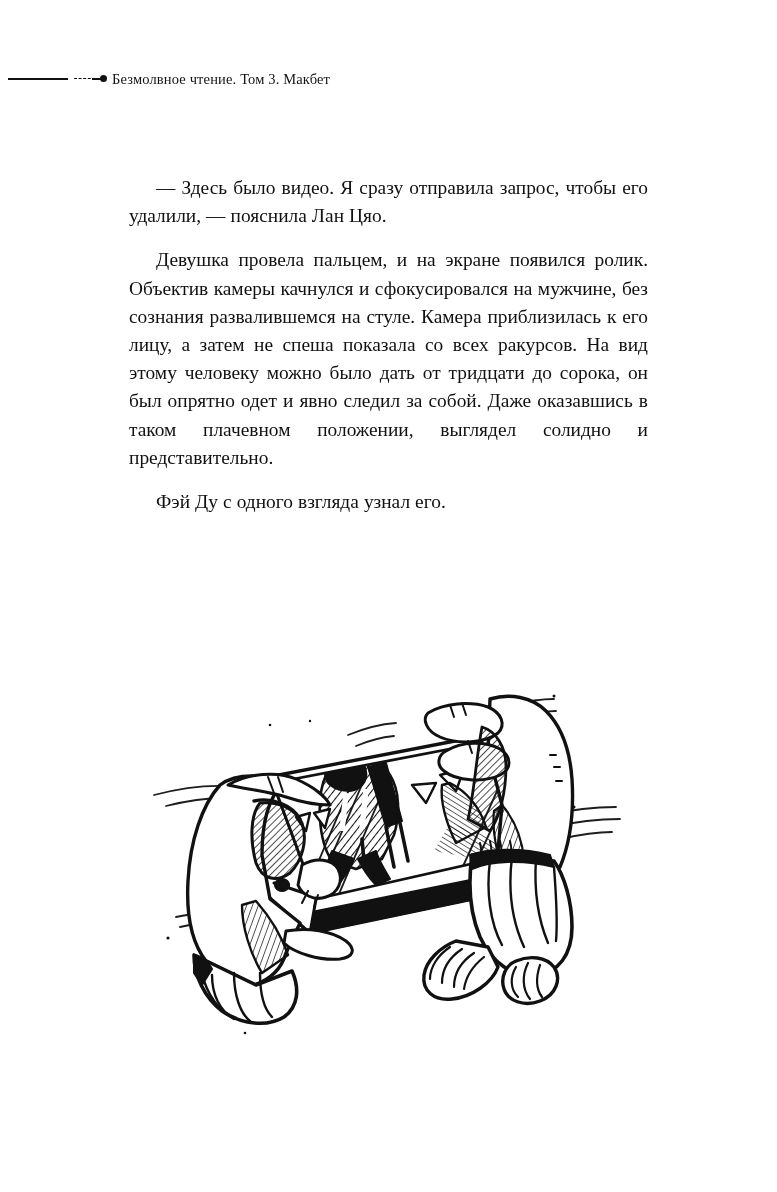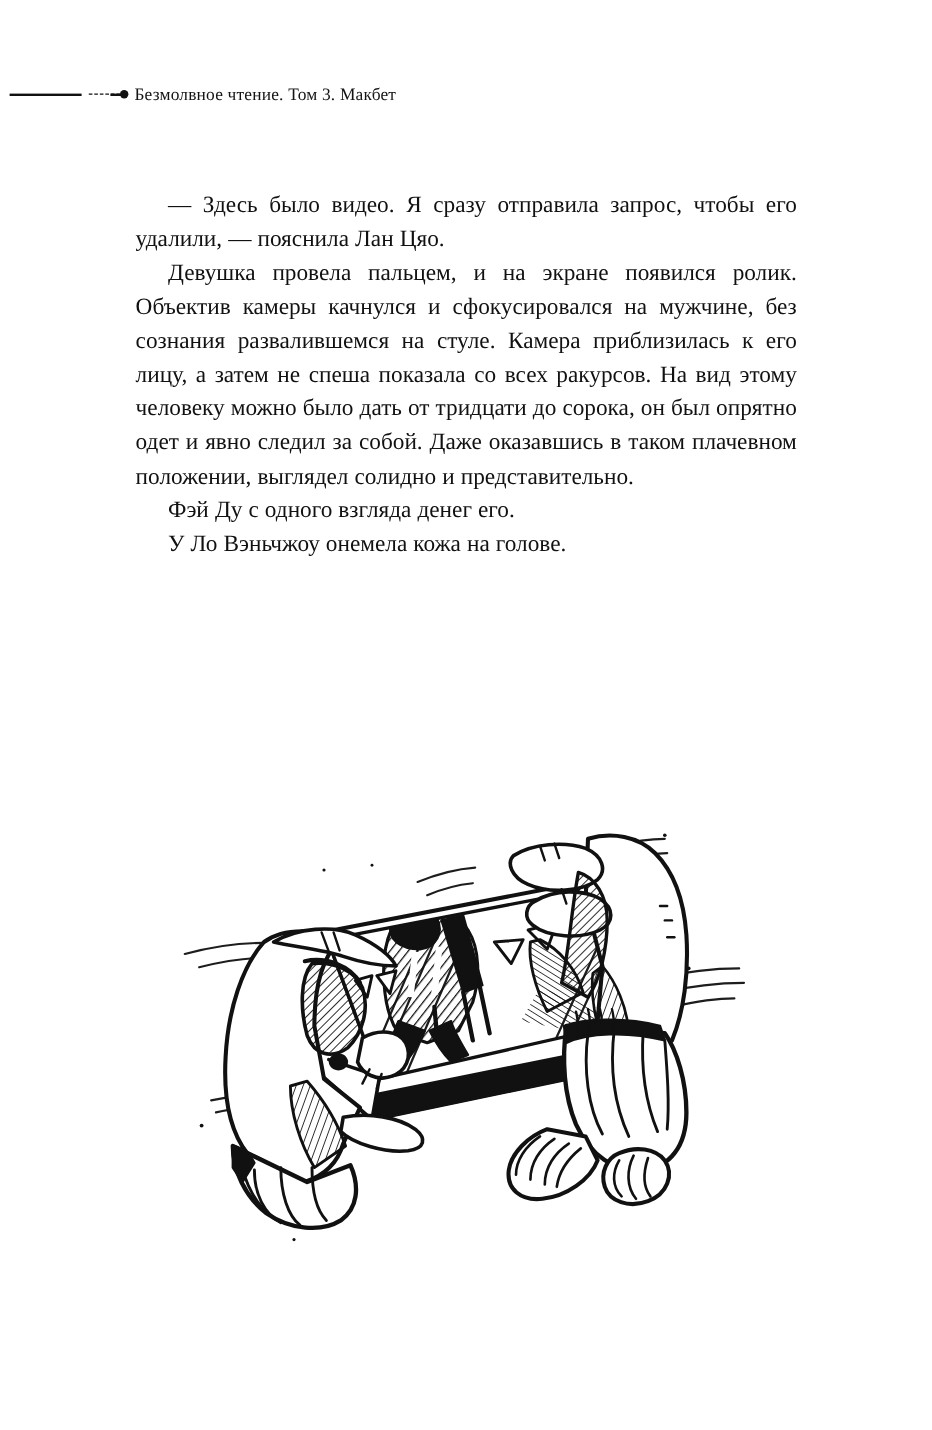--- a/index.html
+++ b/index.html
@@ -75,21 +75,21 @@
   }
 
   
   .textblock {
     position: absolute;
     left: 113px;
     top: 158px;
     width: 551px;
   }
   .para {
-    margin: 0;
+    margin: 16px;
     font-size: 19.4px;
     line-height: 28.2px;
     text-align: justify;
     text-indent: 27px;
     hyphens: manual;
     word-spacing: 0.2px;
     color: #111111;
   }
   .para.nojust {
     text-align: left;
@@ -116,22 +116,21 @@
       <span class="seg-dash"></span>
       <span class="seg-tail"></span>
       <span class="seg-dot"></span>
     </div>
     <div class="runhead-title">Безмолвное чтение. Том 3. Макбет</div>
   </div>
 
   <div class="textblock">
     <p class="para">— Здесь было видео. Я сразу отправила запрос, чтобы его удалили, — пояснила Лан Цяо.</p>
     <p class="para">Девушка провела пальцем, и на экране появился ролик. Объектив камеры качнулся и сфокусировался на мужчине, без сознания развалившемся на стуле. Камера приблизилась к его лицу, а затем не спеша показала со всех ракурсов. На вид этому человеку можно было дать от тридцати до сорока, он был опрятно одет и явно следил за собой. Даже оказавшись в таком плачевном положении, выглядел солидно и представительно.</p>
-    <p class="para nojust">Фэй Ду с одного взгляда денег его.</p>
-    <p class="para nojust">У Ло Вэньчжоу онемела кожа на голове.</p>
+    <p class="para nojust">Фэй Ду с одного взгляда узнал его.</p>
   </div>
 
   <div class="illus">
     <svg viewBox="0 0 490 380" xmlns="http://www.w3.org/2000/svg">
       <defs>
         <pattern id="hatchA" width="6" height="6" patternTransform="rotate(38)" patternUnits="userSpaceOnUse">
           <line x1="0" y1="0" x2="0" y2="6" stroke="#111" stroke-width="2.1"></line>
         </pattern>
         <pattern id="hatchB" width="5" height="5" patternTransform="rotate(45)" patternUnits="userSpaceOnUse">
           <line x1="0" y1="0" x2="0" y2="5" stroke="#111" stroke-width="1.5"></line>

